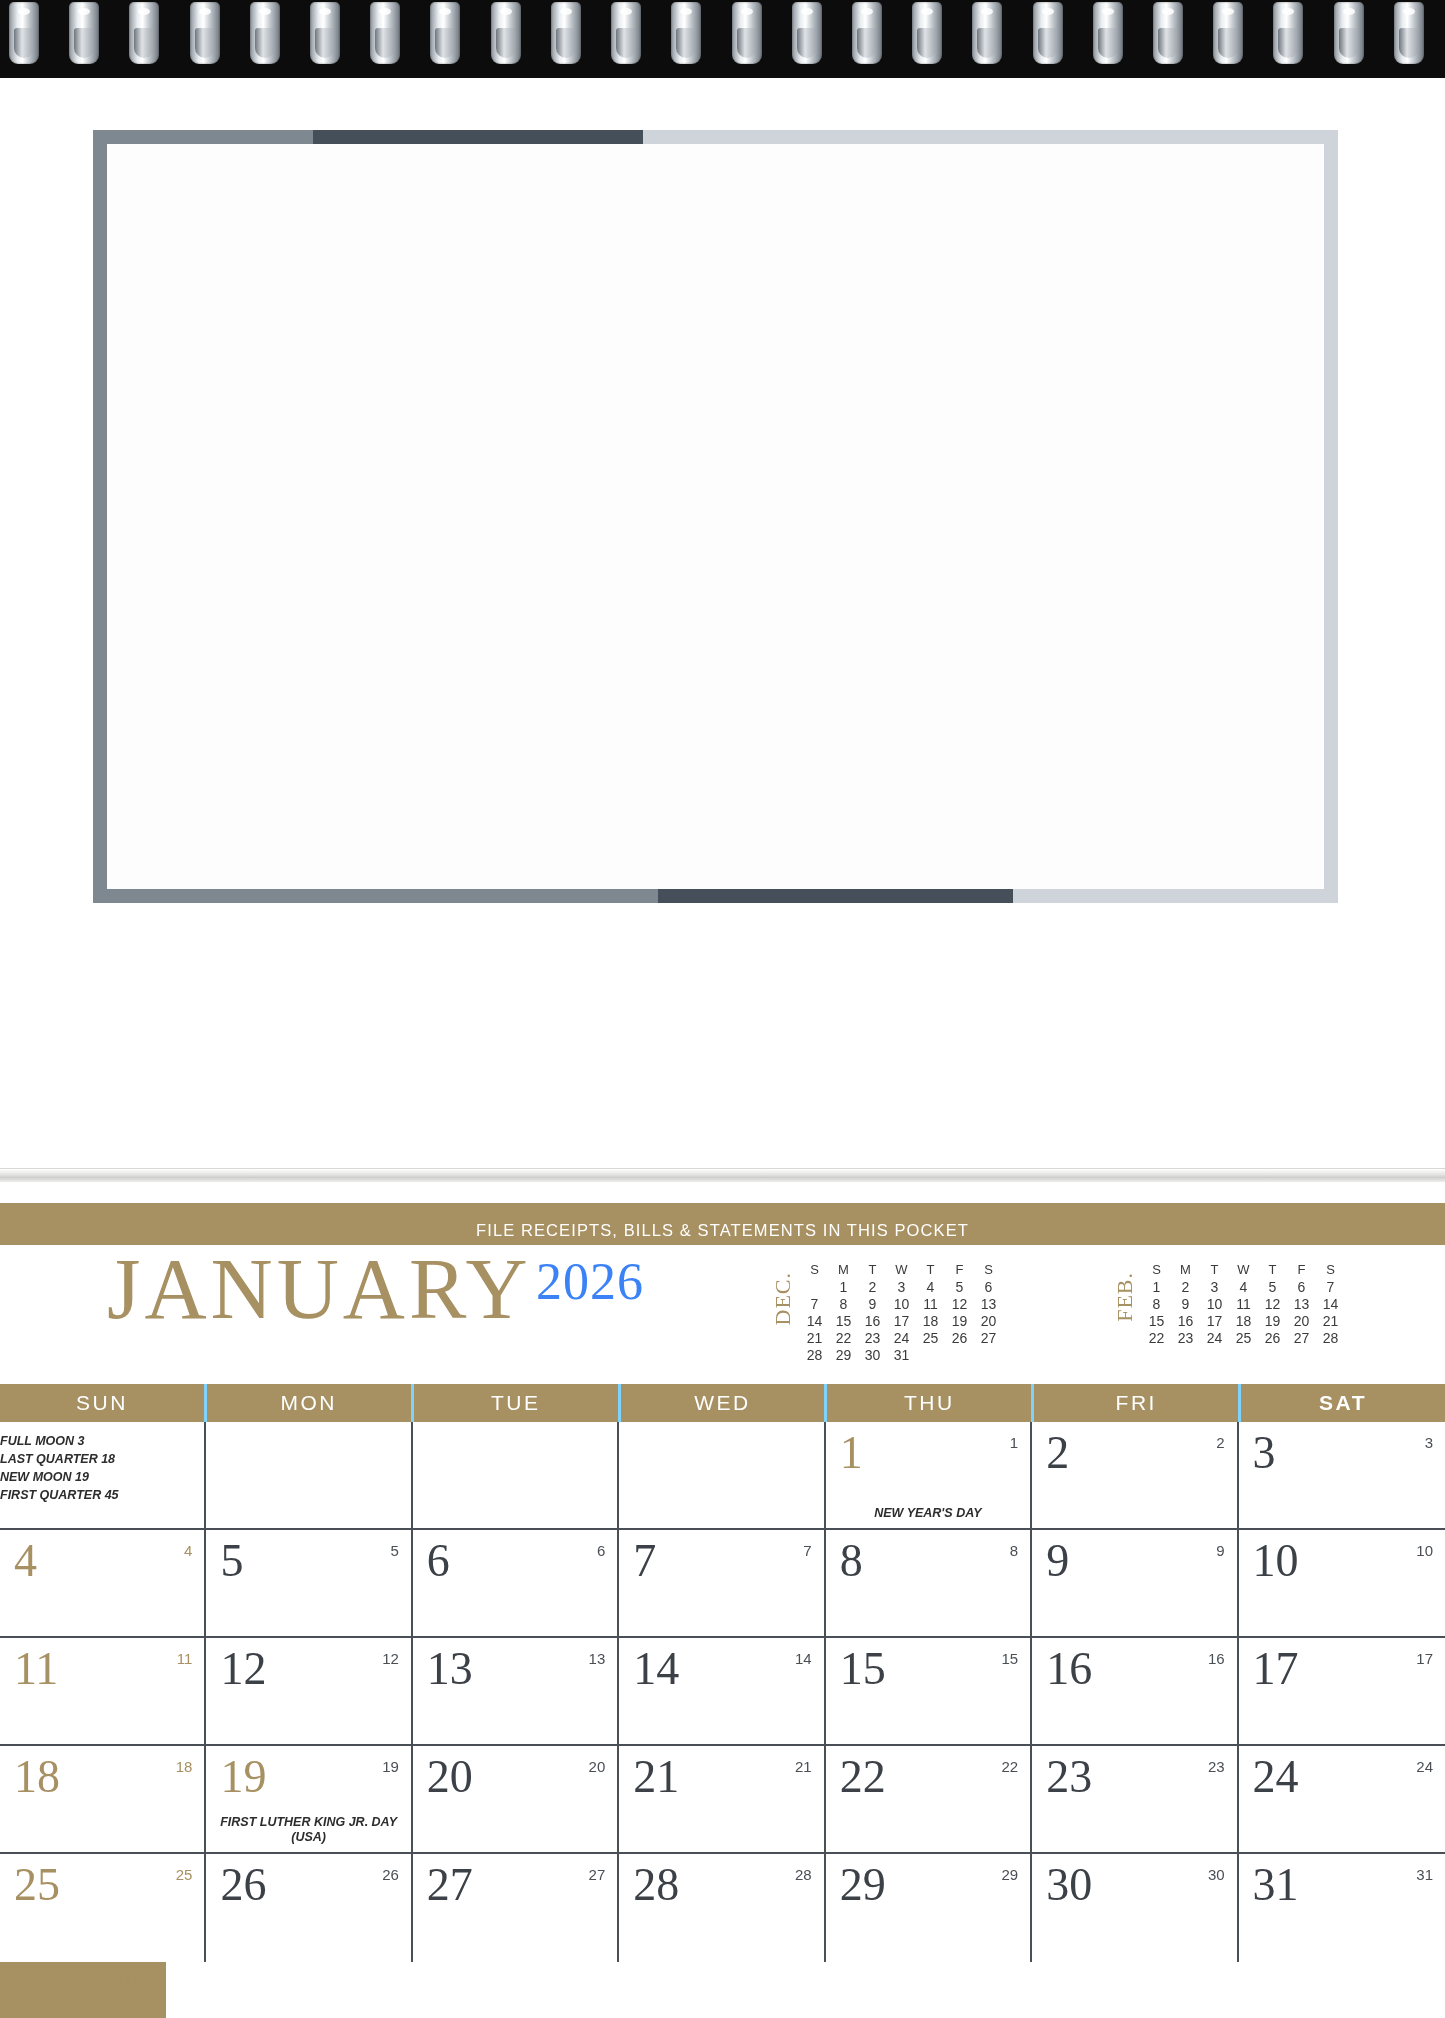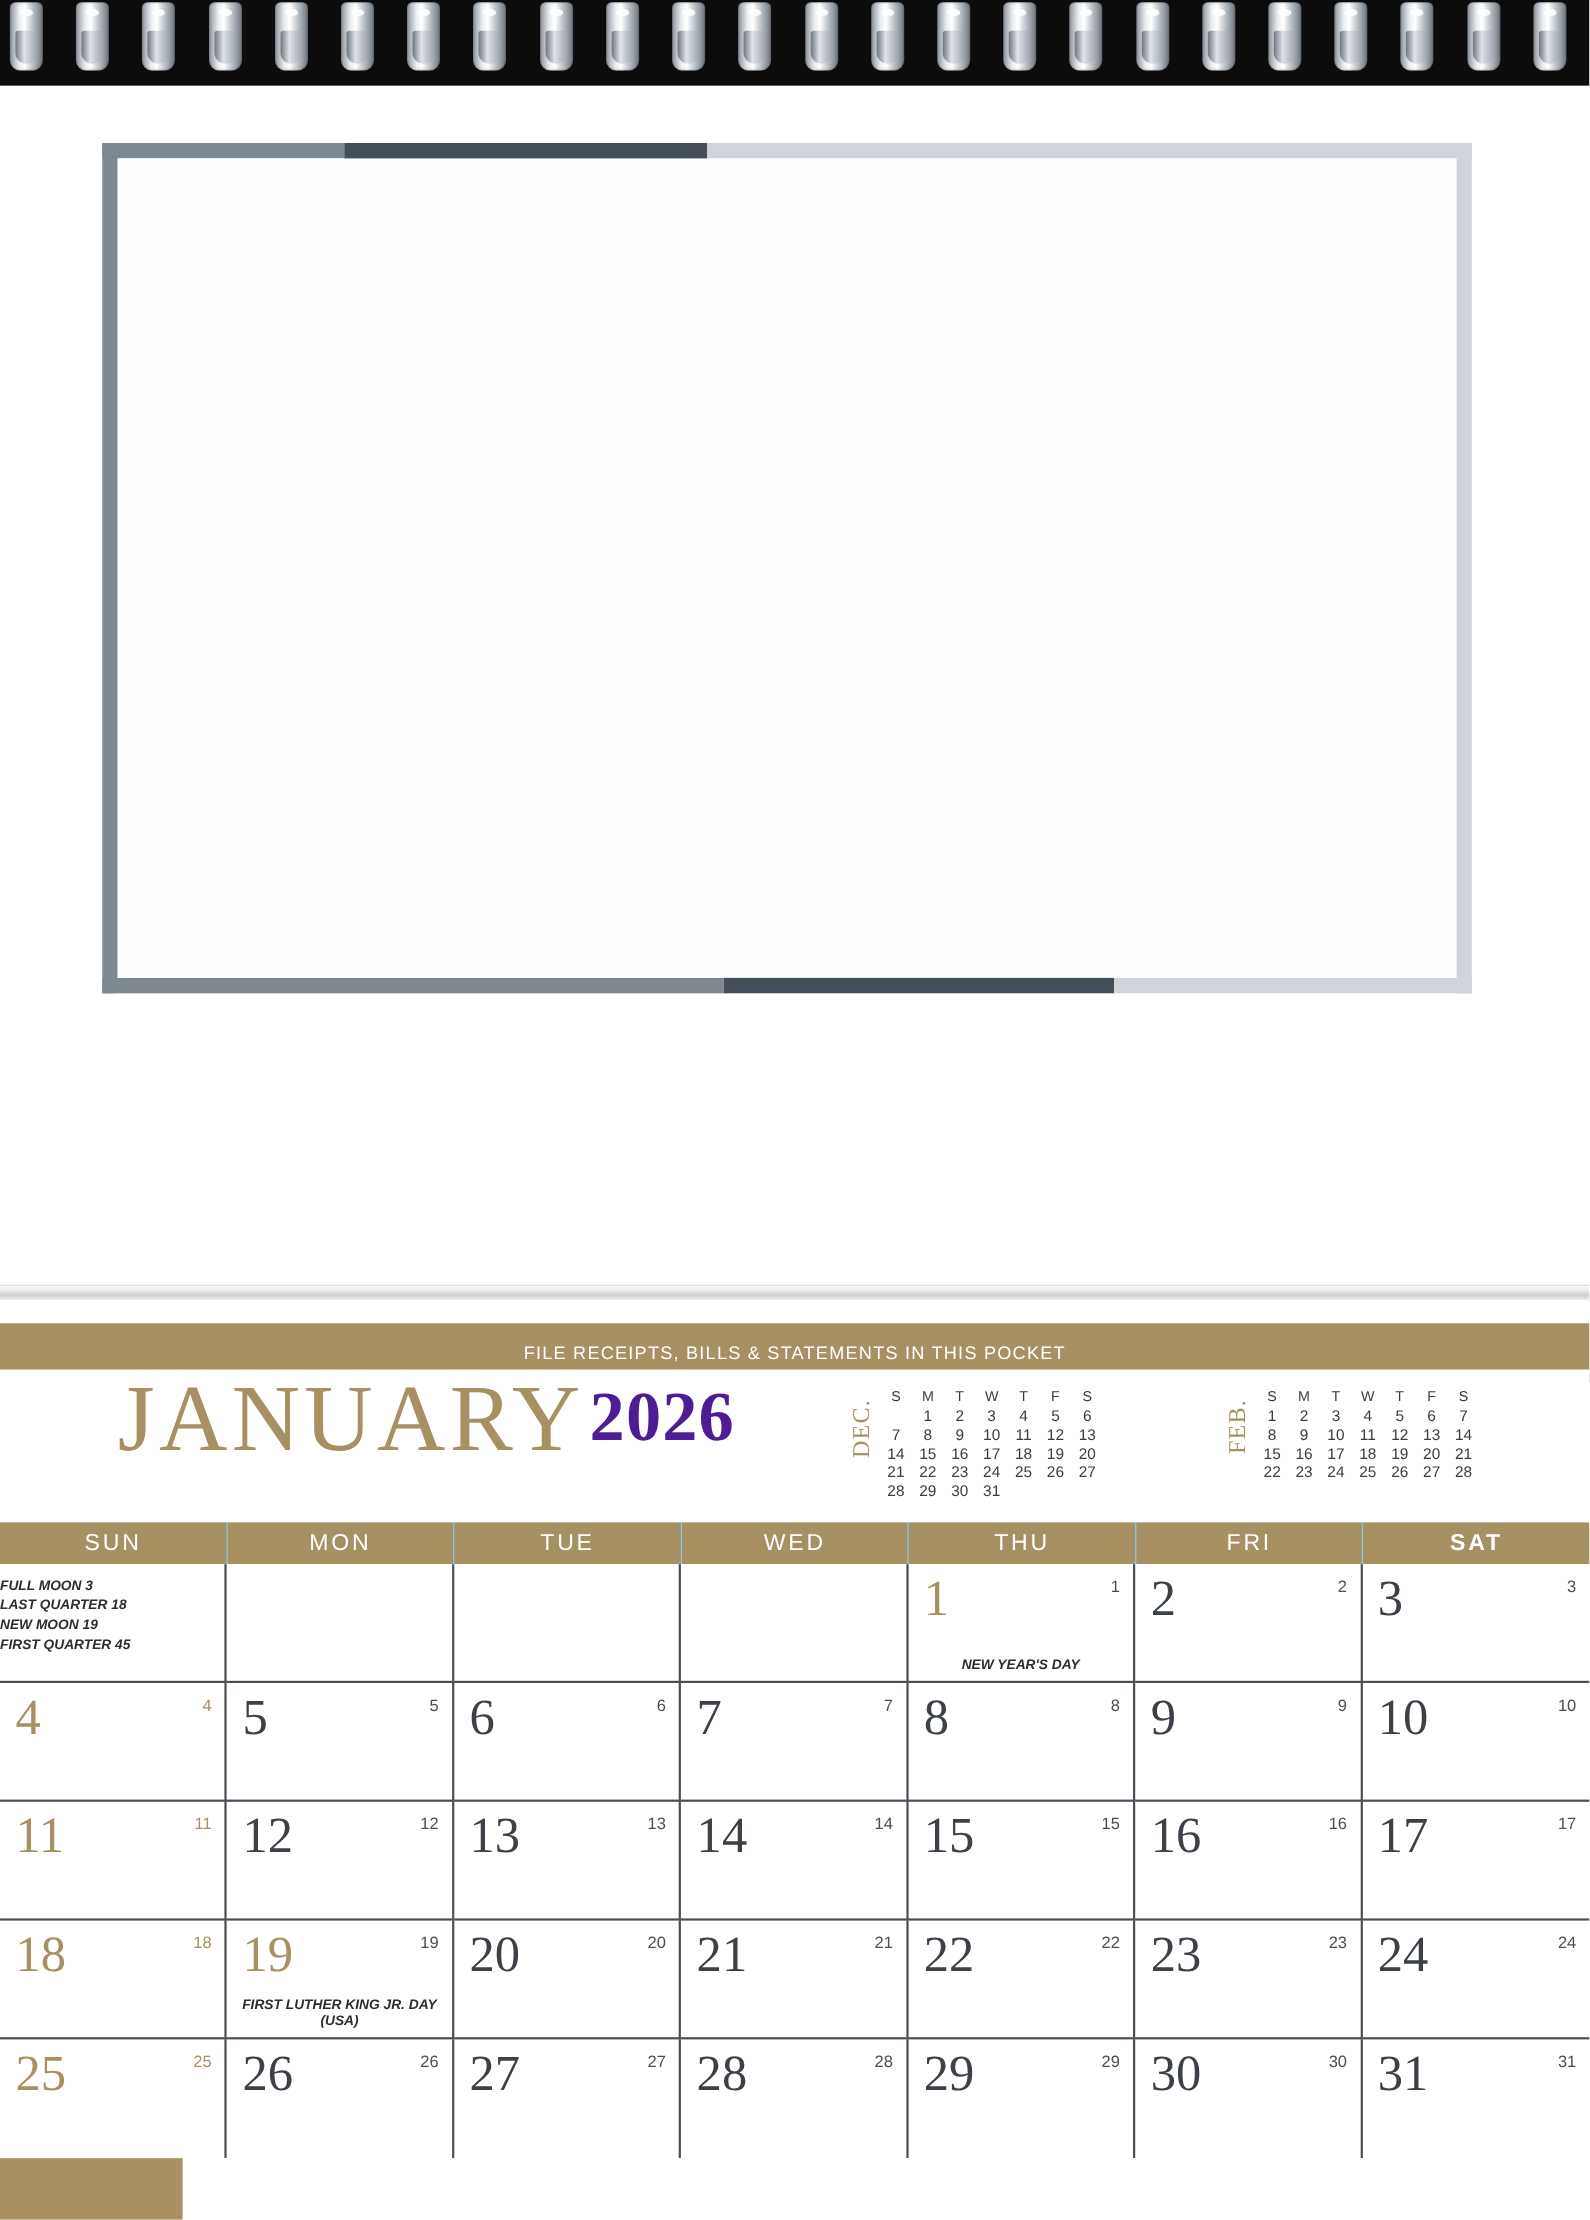--- a/index.html
+++ b/index.html
@@ -178,25 +178,25 @@
     color: #a79061;
     letter-spacing: 4px;
     line-height: 1;
     font-weight: 400;
   }
   .month-year {
     position: absolute;
     left: 536px;
     top: 1256px;
     font-family: "Liberation Serif", serif;
-    font-size: 64px;
-    color: #4c1d95;
+    font-size: 52px;
+    color: #3b82f6;
     letter-spacing: 1px;
     line-height: 1;
-    font-weight: 700;
+    font-weight: 400;
   }
 
   
   .mini-month {
     position: absolute;
     top: 1262px;
     height: 100px;
   }
   .mini-label {
     position: absolute;
@@ -238,21 +238,21 @@
     display: flex;
   }
   .weekday-cell {
     flex: 1 1 0;
     color: #ffffff;
     font-size: 21px;
     letter-spacing: 2.5px;
     display: flex;
     align-items: center;
     justify-content: center;
-    border-right: 1px solid #7dd3fc;
+    border-right: 3px solid #7dd3fc;
   }
   .weekday-cell:last-child { border-right: none; font-weight: bold; }
 
   
   .cal-grid {
     position: absolute;
     left: 0;
     top: 1422px;
     width: 1445px;
     height: 540px;

